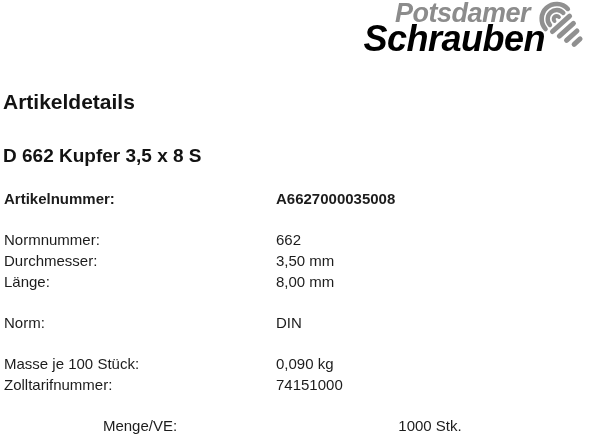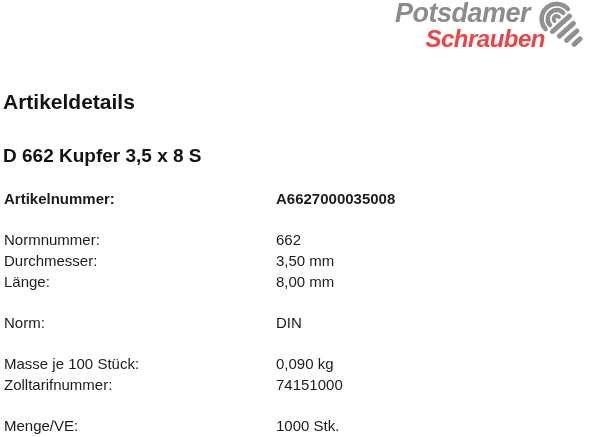--- a/index.html
+++ b/index.html
@@ -27,23 +27,23 @@
     letter-spacing: -0.5px;
     white-space: nowrap;
   }
   .logo-line1 {
     font-size: 27px;
     line-height: 25px;
     color: #8c8c8c;
     padding-right: 15px;
   }
   .logo-line2 {
-    font-size: 24px;
+    font-size: 36px;
     line-height: 26px;
-    color: #ef4444;
+    color: #000000;
   }
   .screw {
     position: absolute;
     top: 0; right: 0;
     width: 60px; height: 56px;
   }
 
   
   .title {
     position: absolute;
@@ -60,21 +60,21 @@
     color: #131313;
   }
 
   
   .details {
     position: absolute;
     top: 188px; left: 4px; right: 0;
     font-size: 15px;
   }
   .group { margin-bottom: 20px; }
-  .group:last-child { margin-bottom: 0; }
+  .group:last-child { margin-bottom: 0; text-align: center; }
   .row {
     display: flex;
     line-height: 21px;
     white-space: nowrap;
   }
   .row .label { width: 272px; flex: 0 0 272px; }
   .row .value { flex: 1; }
   .row.bold { font-weight: bold; }
 </style>
 </head>

